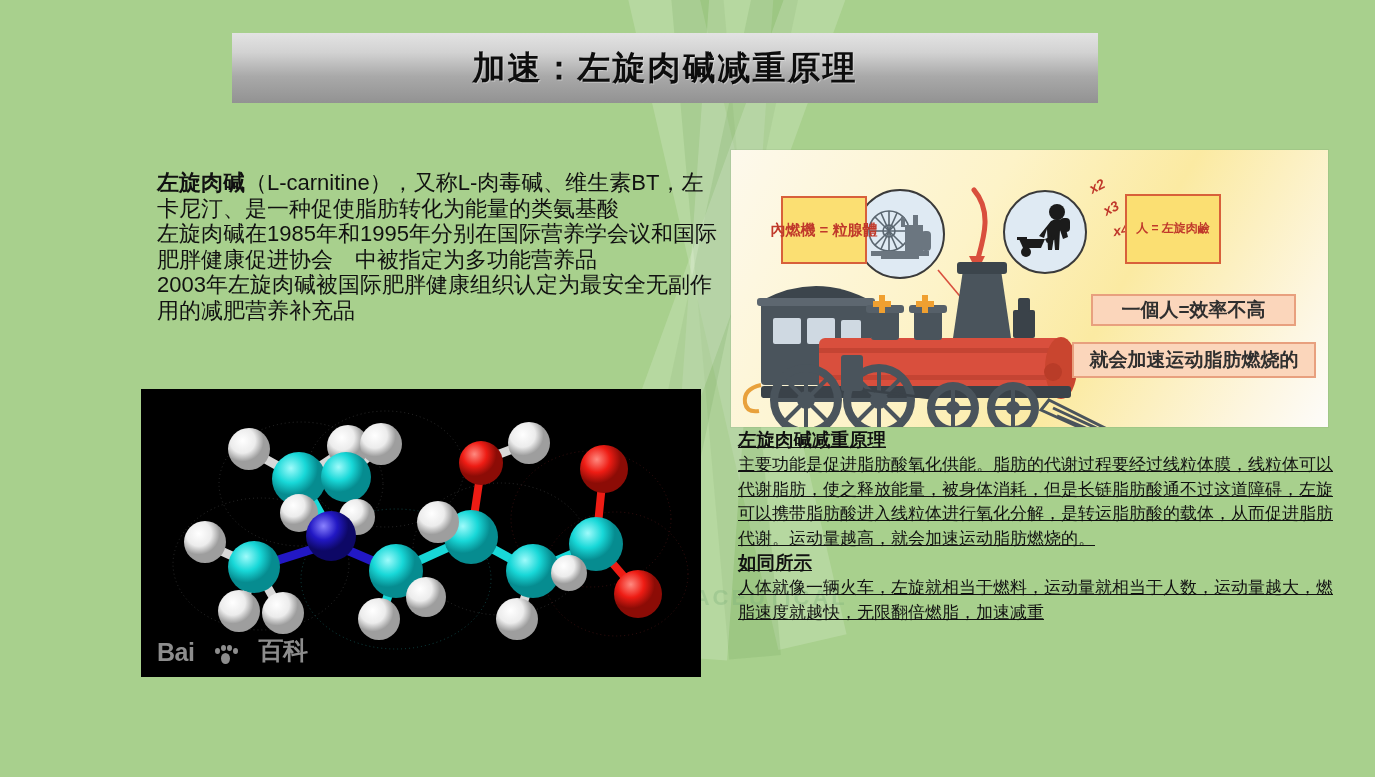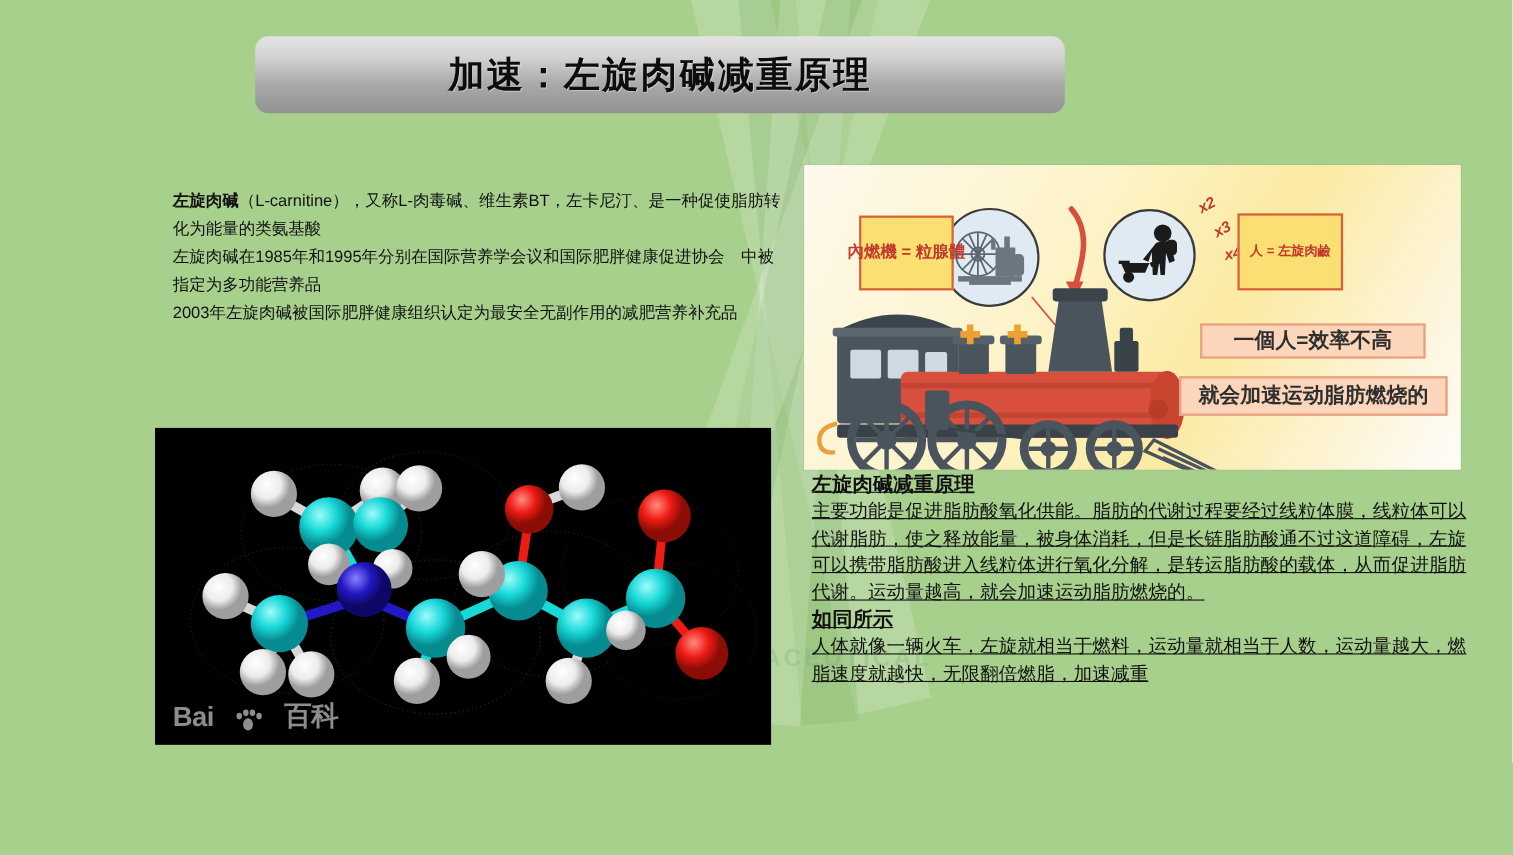--- a/index.html
+++ b/index.html
@@ -46,42 +46,41 @@
     letter-spacing: 3px;
     font-weight: bold;
     pointer-events:none;
     user-select:none;
   }
 
   
   #title-banner {
     position: absolute;
     left: 232px; top: 33px;
-    width: 736px; height: 70px;
+    width: 866px; height: 70px;
     background: linear-gradient(to bottom, #e3e3e3 0%, #d2d2d2 28%, #a9a9a9 62%, #929292 100%);
     display: flex;
     align-items: center;
     justify-content: center;
-    border-radius: 12px;
   }
   #title-text {
     font-size: 33px;
     font-weight: bold;
     color: #0d0d0d;
     letter-spacing: 2px;
     text-shadow: 1px 1px 0 rgba(255,255,255,0.35);
     white-space: nowrap;
   }
 
   
   #left-text {
     position: absolute;
     left: 157px; top: 170px;
     width: 560px;
-    font-size: 15px;
+    font-size: 22px;
     line-height: 25.5px;
     color: #111;
     white-space: pre-wrap;
   }
   #left-text .lead { font-weight: bold; }
 
   
   #molecule {
     position: absolute;
     left: 141px; top: 389px;

